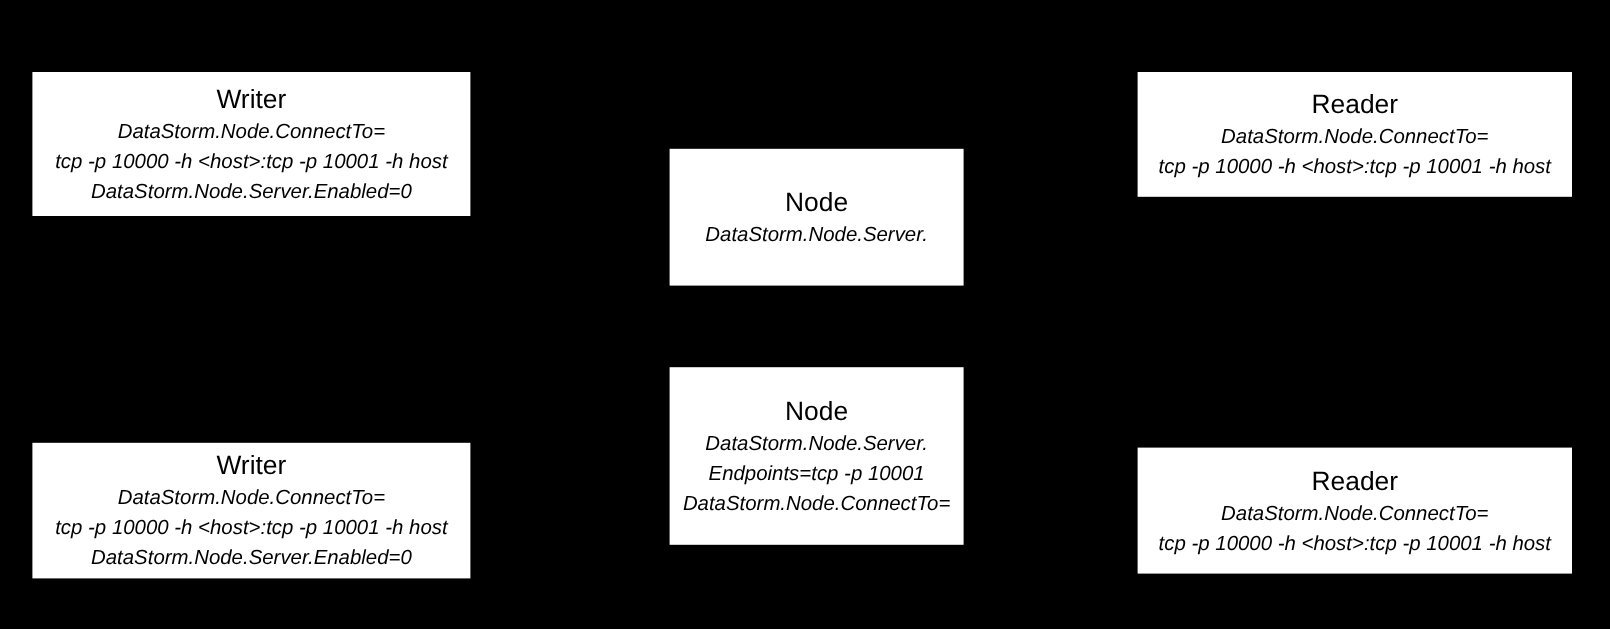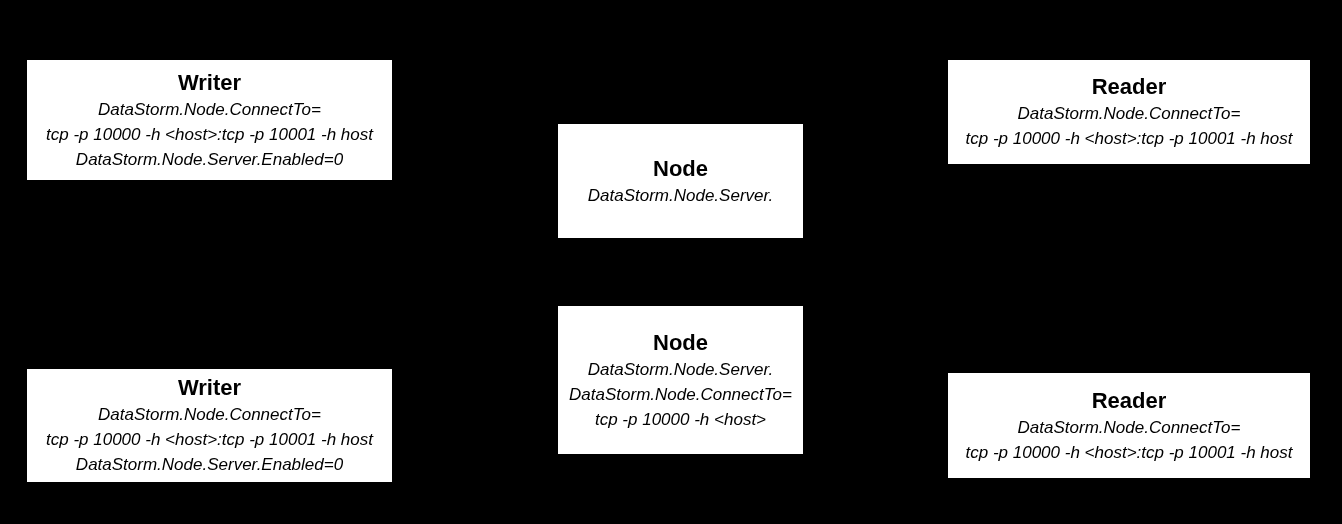--- a/index.html
+++ b/index.html
@@ -19,21 +19,21 @@
     position: absolute;
     background: #ffffff;
     color: #000000;
     display: flex;
     flex-direction: column;
     justify-content: center;
     align-items: center;
     text-align: center;
   }
   .box-title {
-    font-weight: bold;
+    font-weight: normal;
     font-size: 22px;
     line-height: 28px;
     white-space: nowrap;
     text-align: right;
   }
   .box-line {
     font-style: italic;
     font-size: 17px;
     line-height: 25px;
     white-space: nowrap;
@@ -65,22 +65,22 @@
 
   <div class="node-box" id="reader-top">
     <div class="box-title">Reader</div>
     <div class="box-line">DataStorm.Node.ConnectTo=</div>
     <div class="box-line">tcp -p 10000 -h &lt;host&gt;:tcp -p 10001 -h host</div>
   </div>
 
   <div class="node-box" id="node-bottom">
     <div class="box-title">Node</div>
     <div class="box-line">DataStorm.Node.Server.</div>
+    <div class="box-line">Endpoints=tcp -p 10001</div>
     <div class="box-line">DataStorm.Node.ConnectTo=</div>
-    <div class="box-line">tcp -p 10000 -h &lt;host&gt;</div>
   </div>
 
   <div class="node-box" id="writer-bottom">
     <div class="box-title">Writer</div>
     <div class="box-line">DataStorm.Node.ConnectTo=</div>
     <div class="box-line">tcp -p 10000 -h &lt;host&gt;:tcp -p 10001 -h host</div>
     <div class="box-line">DataStorm.Node.Server.Enabled=0</div>
   </div>
 
   <div class="node-box" id="reader-bottom">

